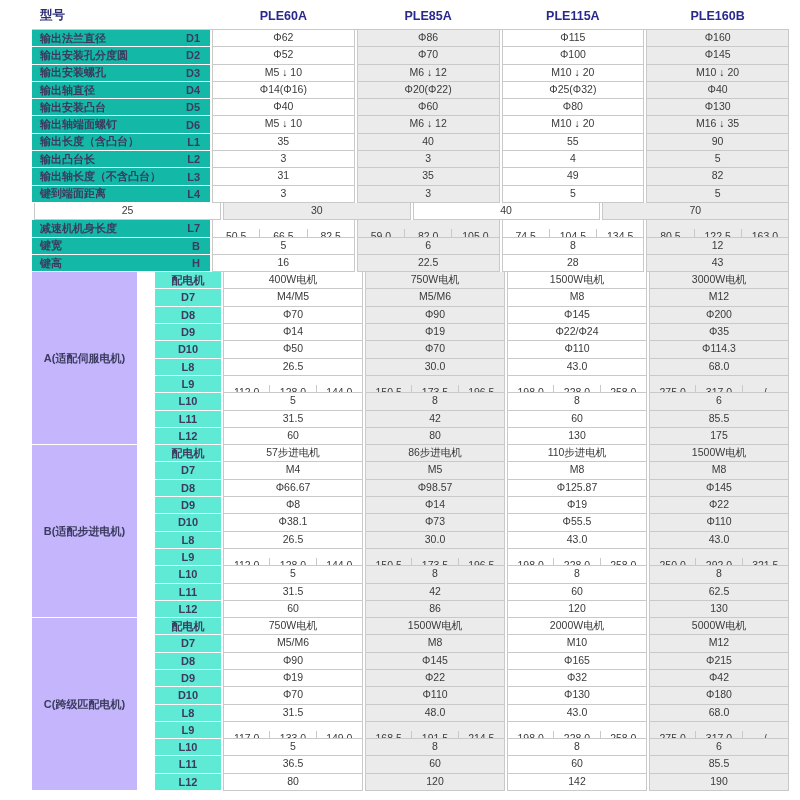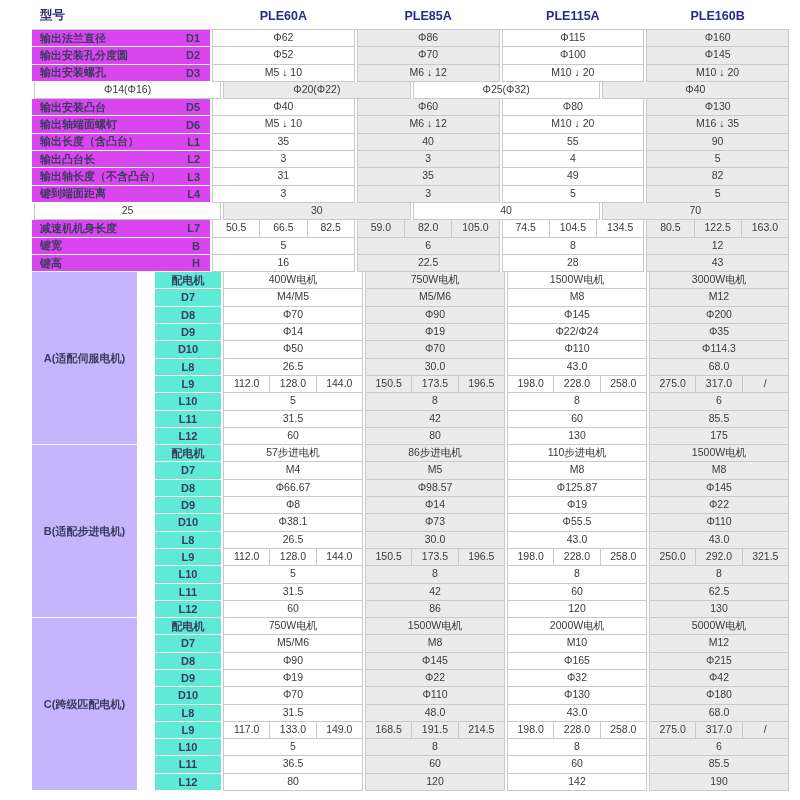--- a/index.html
+++ b/index.html
@@ -12,34 +12,34 @@
   .hlabel { width:178px; box-sizing:border-box; padding-left:8px;
             font-size:12.5px; font-weight:bold; color:#2e2e74; }
   .hmodels { flex:1; display:flex; }
   .hmodel { flex:1; margin-left:2px; text-align:center;
             font-size:12.5px; font-weight:bold; color:#28288e; }
 
   
   .tbl { border-top:1px solid #c9c9c9; }
   .r { display:flex; height:17.3px; }
 
-  .lab { width:178px; box-sizing:border-box; background:#d946ef;
+  .lab { width:178px; box-sizing:border-box; background:#14b8a6;
          display:flex; justify-content:space-between; align-items:center;
          padding:0 10px 0 8px; border-bottom:1px solid #ffffff;
          font-size:11px; font-weight:bold; color:#3b3b5e; white-space:nowrap; }
   .lab .lc { font-weight:bold; }
 
   .mc { flex:1; margin-left:2px; box-sizing:border-box;
         border:1px solid #c9c9c9; border-top:none;
         text-align:center; font-size:10.5px; color:#3a3a3a;
         line-height:15.8px; overflow:hidden; white-space:nowrap; }
   .c0,.c2 { background:#ffffff; }
   .c1,.c3 { background:#ebebeb; }
   .mc.split { display:flex; text-align:center; }
-  .mc .sub { flex:1; border-left:1px solid #c9c9c9; overflow:hidden; }
+  .mc .sub { flex:1; border-left:1px solid #c9c9c9; overflow:hidden;margin-top:9px; }
   .mc .sub:first-child { border-left:none; }
 
   
   .section { display:flex; }
   .sec-label { width:105px; box-sizing:border-box; background:#c4b5fd;
                display:flex; align-items:center; justify-content:center;
                font-size:11px; font-weight:bold; color:#3b3b5e;
                border-bottom:1px solid #ffffff; white-space:nowrap; }
   .sec-rows { flex:1; }
   .codecell { width:66px; box-sizing:border-box; margin-left:18px;
@@ -85,20 +85,24 @@
         <div class="lab">
           <span class="lt">输出安装螺孔</span>
           <span class="lc">D3</span>
         </div>
         <div class="mc c0">M5 ↓ 10</div>
         <div class="mc c1">M6 ↓ 12</div>
         <div class="mc c2">M10 ↓ 20</div>
         <div class="mc c3">M10 ↓ 20</div>
       </div>
       <div class="r">
+        <div class="lab">
+          <span class="lt">输出轴直径</span>
+          <span class="lc">D4</span>
+        </div>
         <div class="mc c0">Φ14(Φ16)</div>
         <div class="mc c1">Φ20(Φ22)</div>
         <div class="mc c2">Φ25(Φ32)</div>
         <div class="mc c3">Φ40</div>
       </div>
       <div class="r">
         <div class="lab">
           <span class="lt">输出安装凸台</span>
           <span class="lc">D5</span>
         </div>

